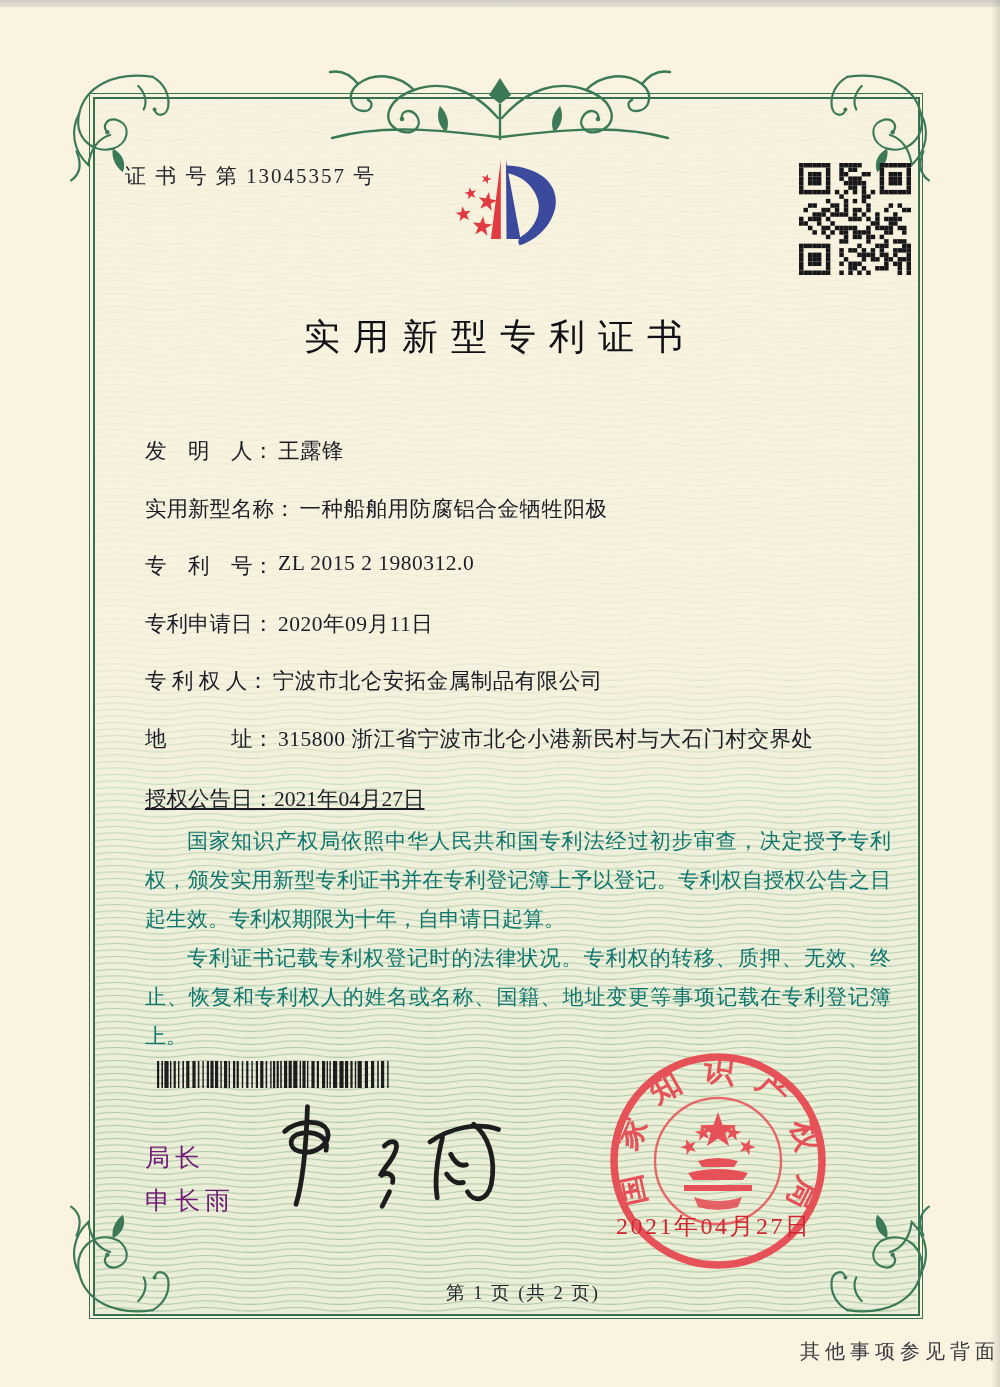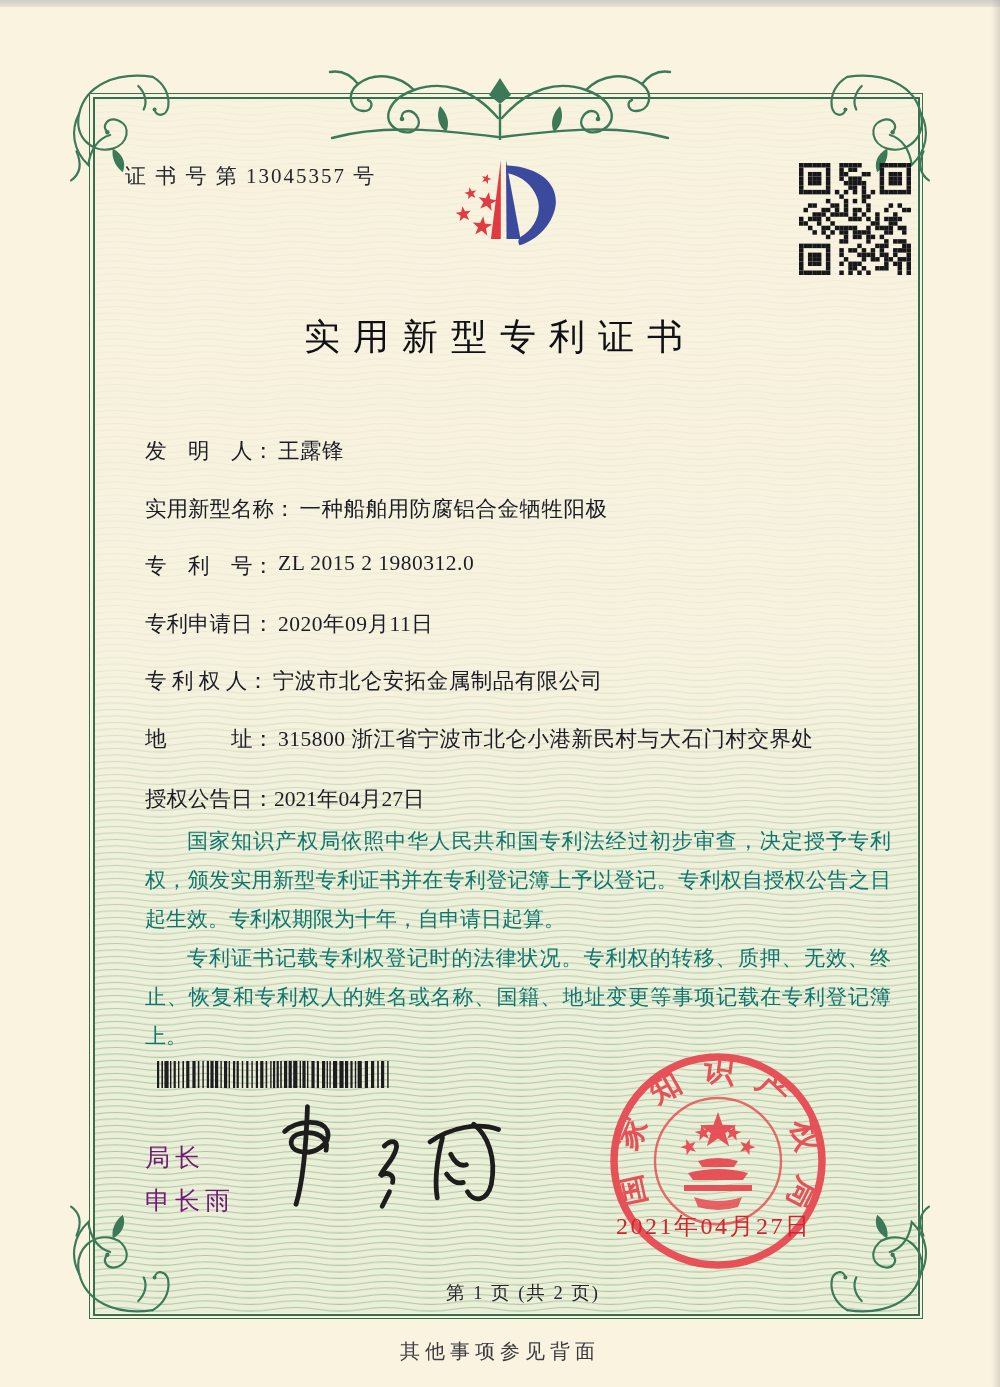--- a/index.html
+++ b/index.html
@@ -38,41 +38,41 @@
 
   .title{position:absolute;left:0;top:313px;width:100%;text-align:center;
     font-size:36px;font-weight:normal;letter-spacing:13px;color:#101016;}
 
   .fields{position:absolute;left:145px;top:436px;width:760px;}
   .frow{display:flex;height:30px;margin-bottom:27.5px;font-size:21.5px;color:#1c1c26;}
   .flabel{white-space:pre;}
   .fvalue{white-space:pre;margin-left:4px;letter-spacing:.5px;}
 
   .grant{position:absolute;left:145px;top:784px;width:760px;font-size:21.5px;color:#1c1c26;}
-  .grant .pair{white-space:pre;}
+  .grant .pair{white-space:pre;text-decoration:underline;}
   .grant .right{position:absolute;left:370px;top:0;}
 
   .paras{position:absolute;left:145px;top:822px;width:746px;
     font-size:21px;line-height:39px;color:#0f766e;text-align:justify;}
   .paras p{margin:0;text-indent:2em;}
 
   .barcode{position:absolute;left:155px;top:1061px;width:240px;height:27px;}
 
   .signer{position:absolute;left:145px;top:1136px;
     font-family:"Liberation Sans","DejaVu Sans",sans-serif;
     font-size:25px;color:#701a75;letter-spacing:5px;line-height:43px;}
   .signature{position:absolute;left:268px;top:1096px;width:270px;height:125px;z-index:5;}
 
   .seal{position:absolute;left:593px;top:1036px;width:250px;height:250px;z-index:5;opacity:.93;}
   .seal-date{position:absolute;left:616px;top:1210px;z-index:6;
     font-size:24px;color:#cf2630;letter-spacing:2.5px;white-space:pre;}
 
   .page-info{position:absolute;left:0;top:1280px;width:100%;text-align:center;
     font-size:18.5px;color:#26262e;letter-spacing:2px;padding-left:23px;}
-  .back-note{position:absolute;left:0;top:1338px;width:100%;text-align:center;
+  .back-note{position:absolute;left:0;top:1338px;width:100%;text-align:right;
     font-size:20px;color:#3a3a40;letter-spacing:5px;}
 </style>
 </head>
 <body>
 
 <div class="scan-top"></div>
 <div class="scan-right"></div>
 
 <svg class="guilloche" viewBox="0 0 824 1216" preserveAspectRatio="none">
   <defs>

